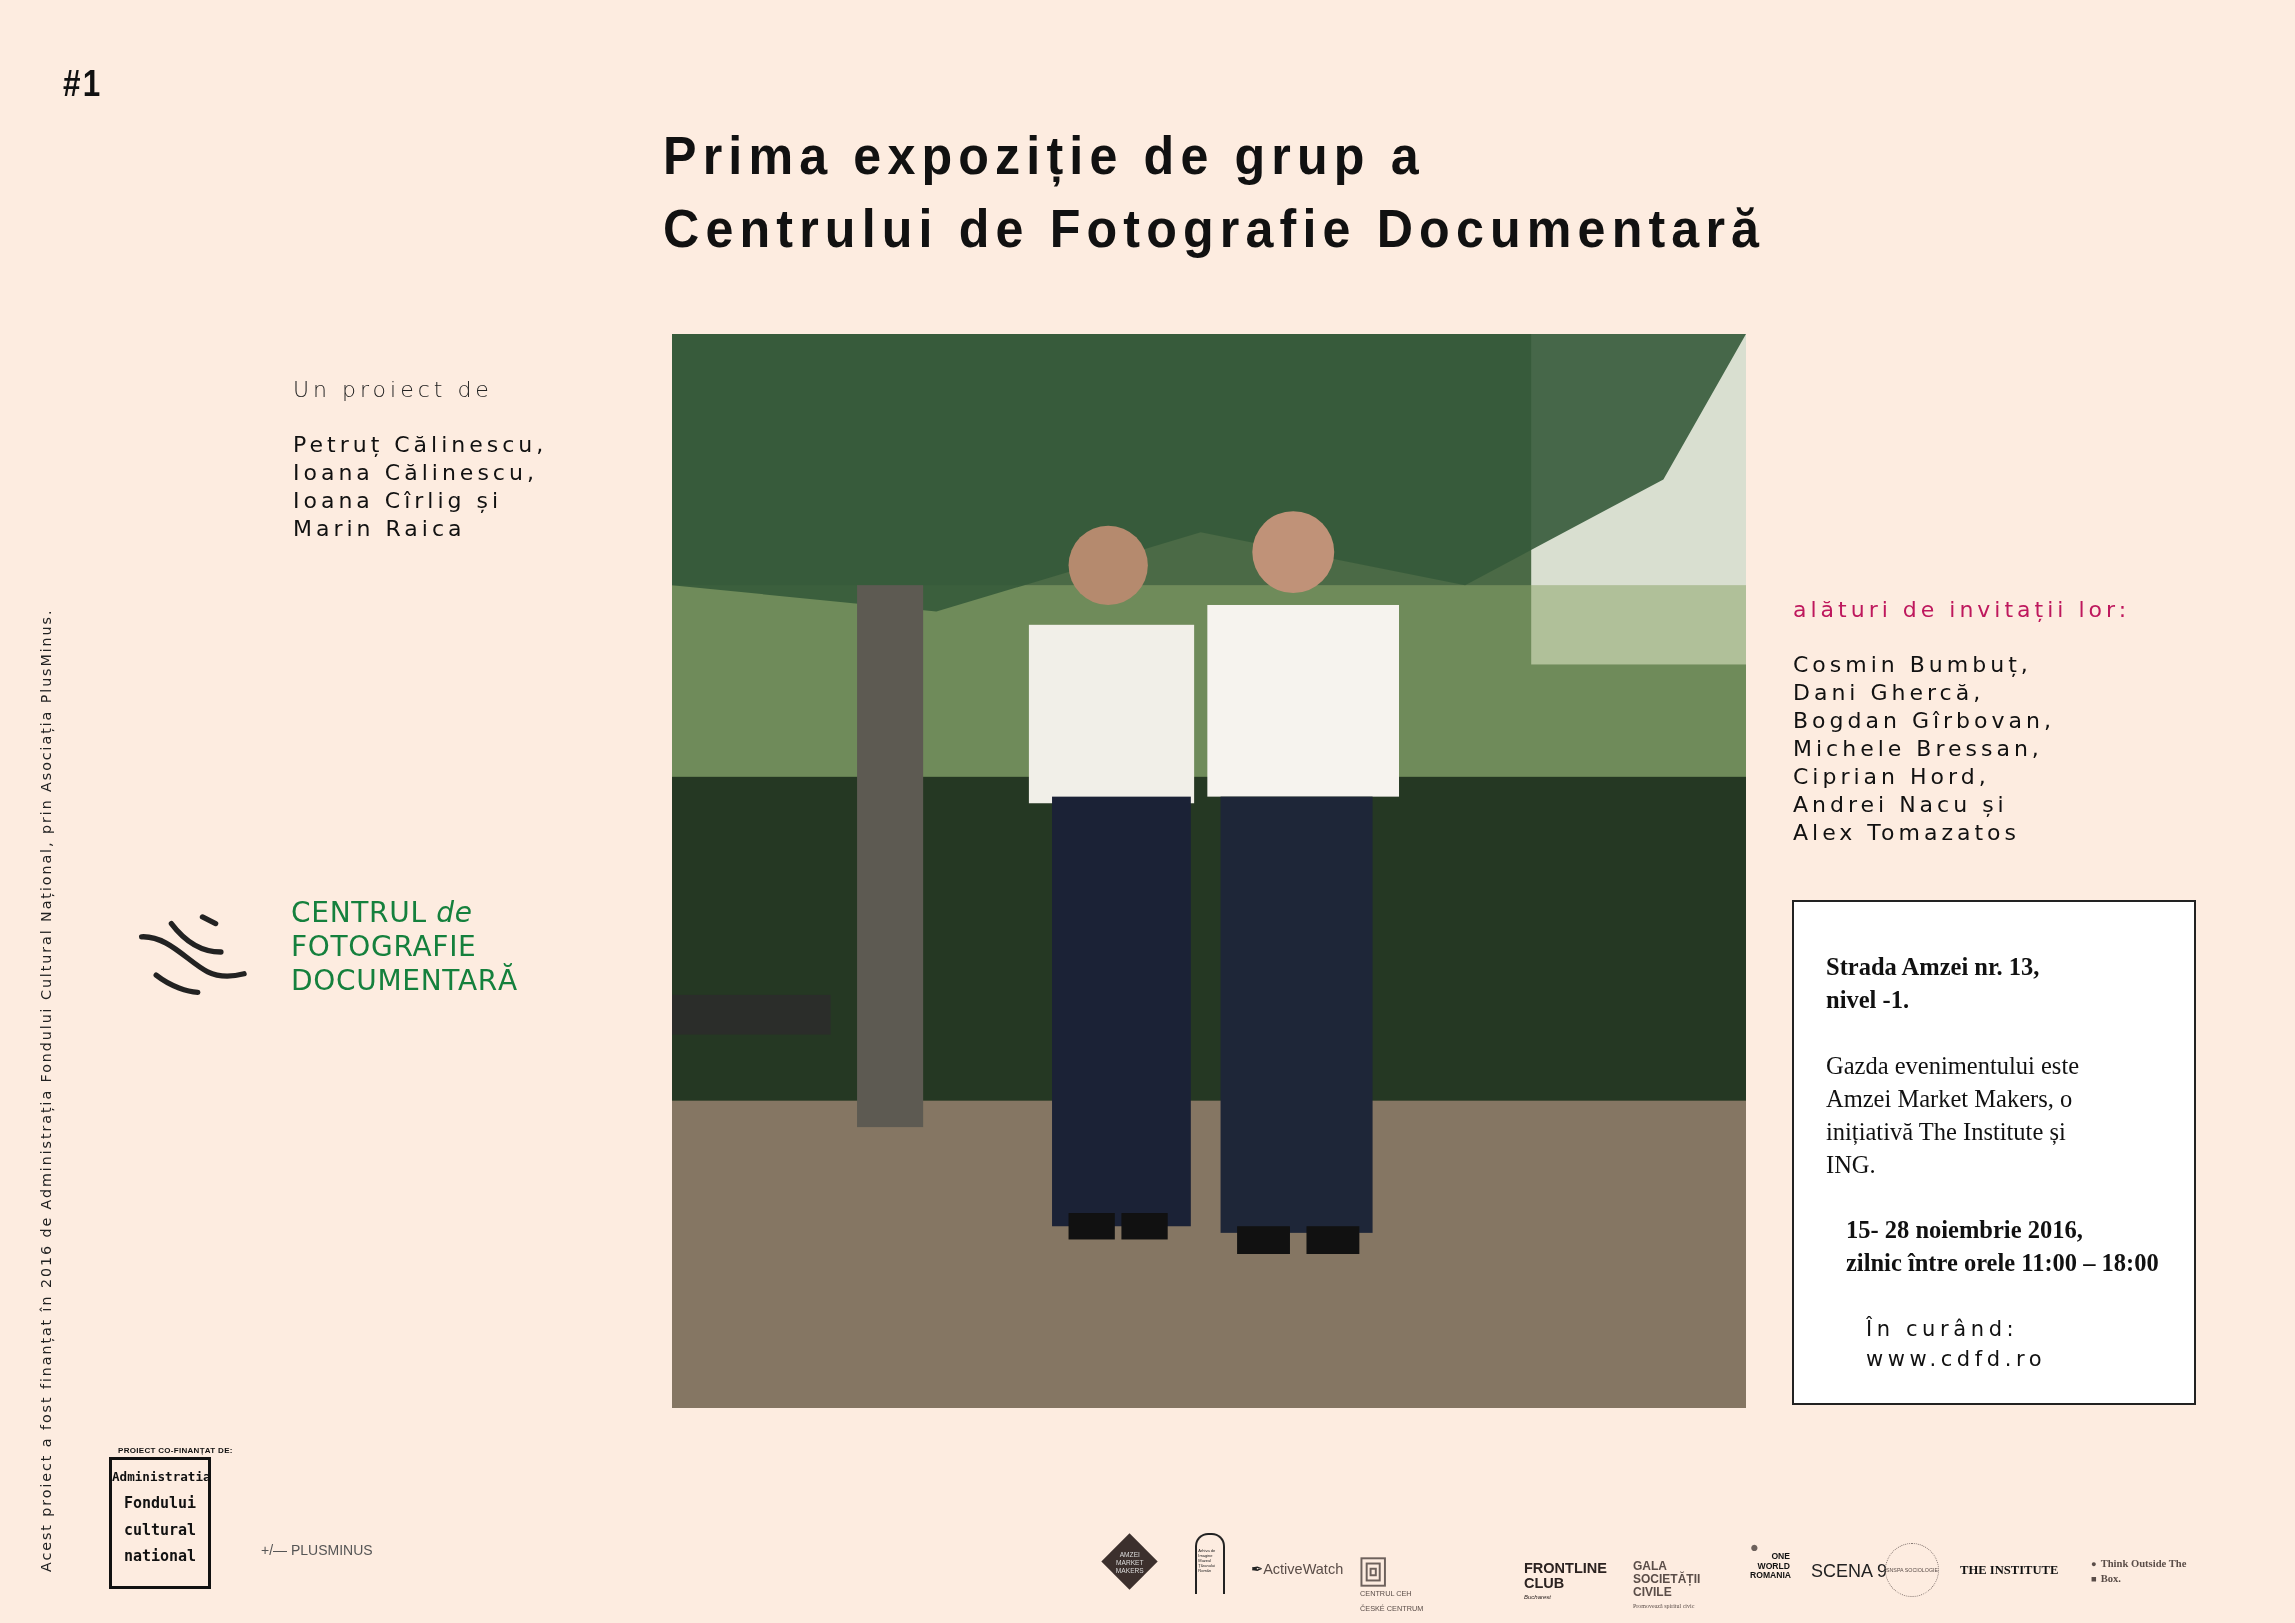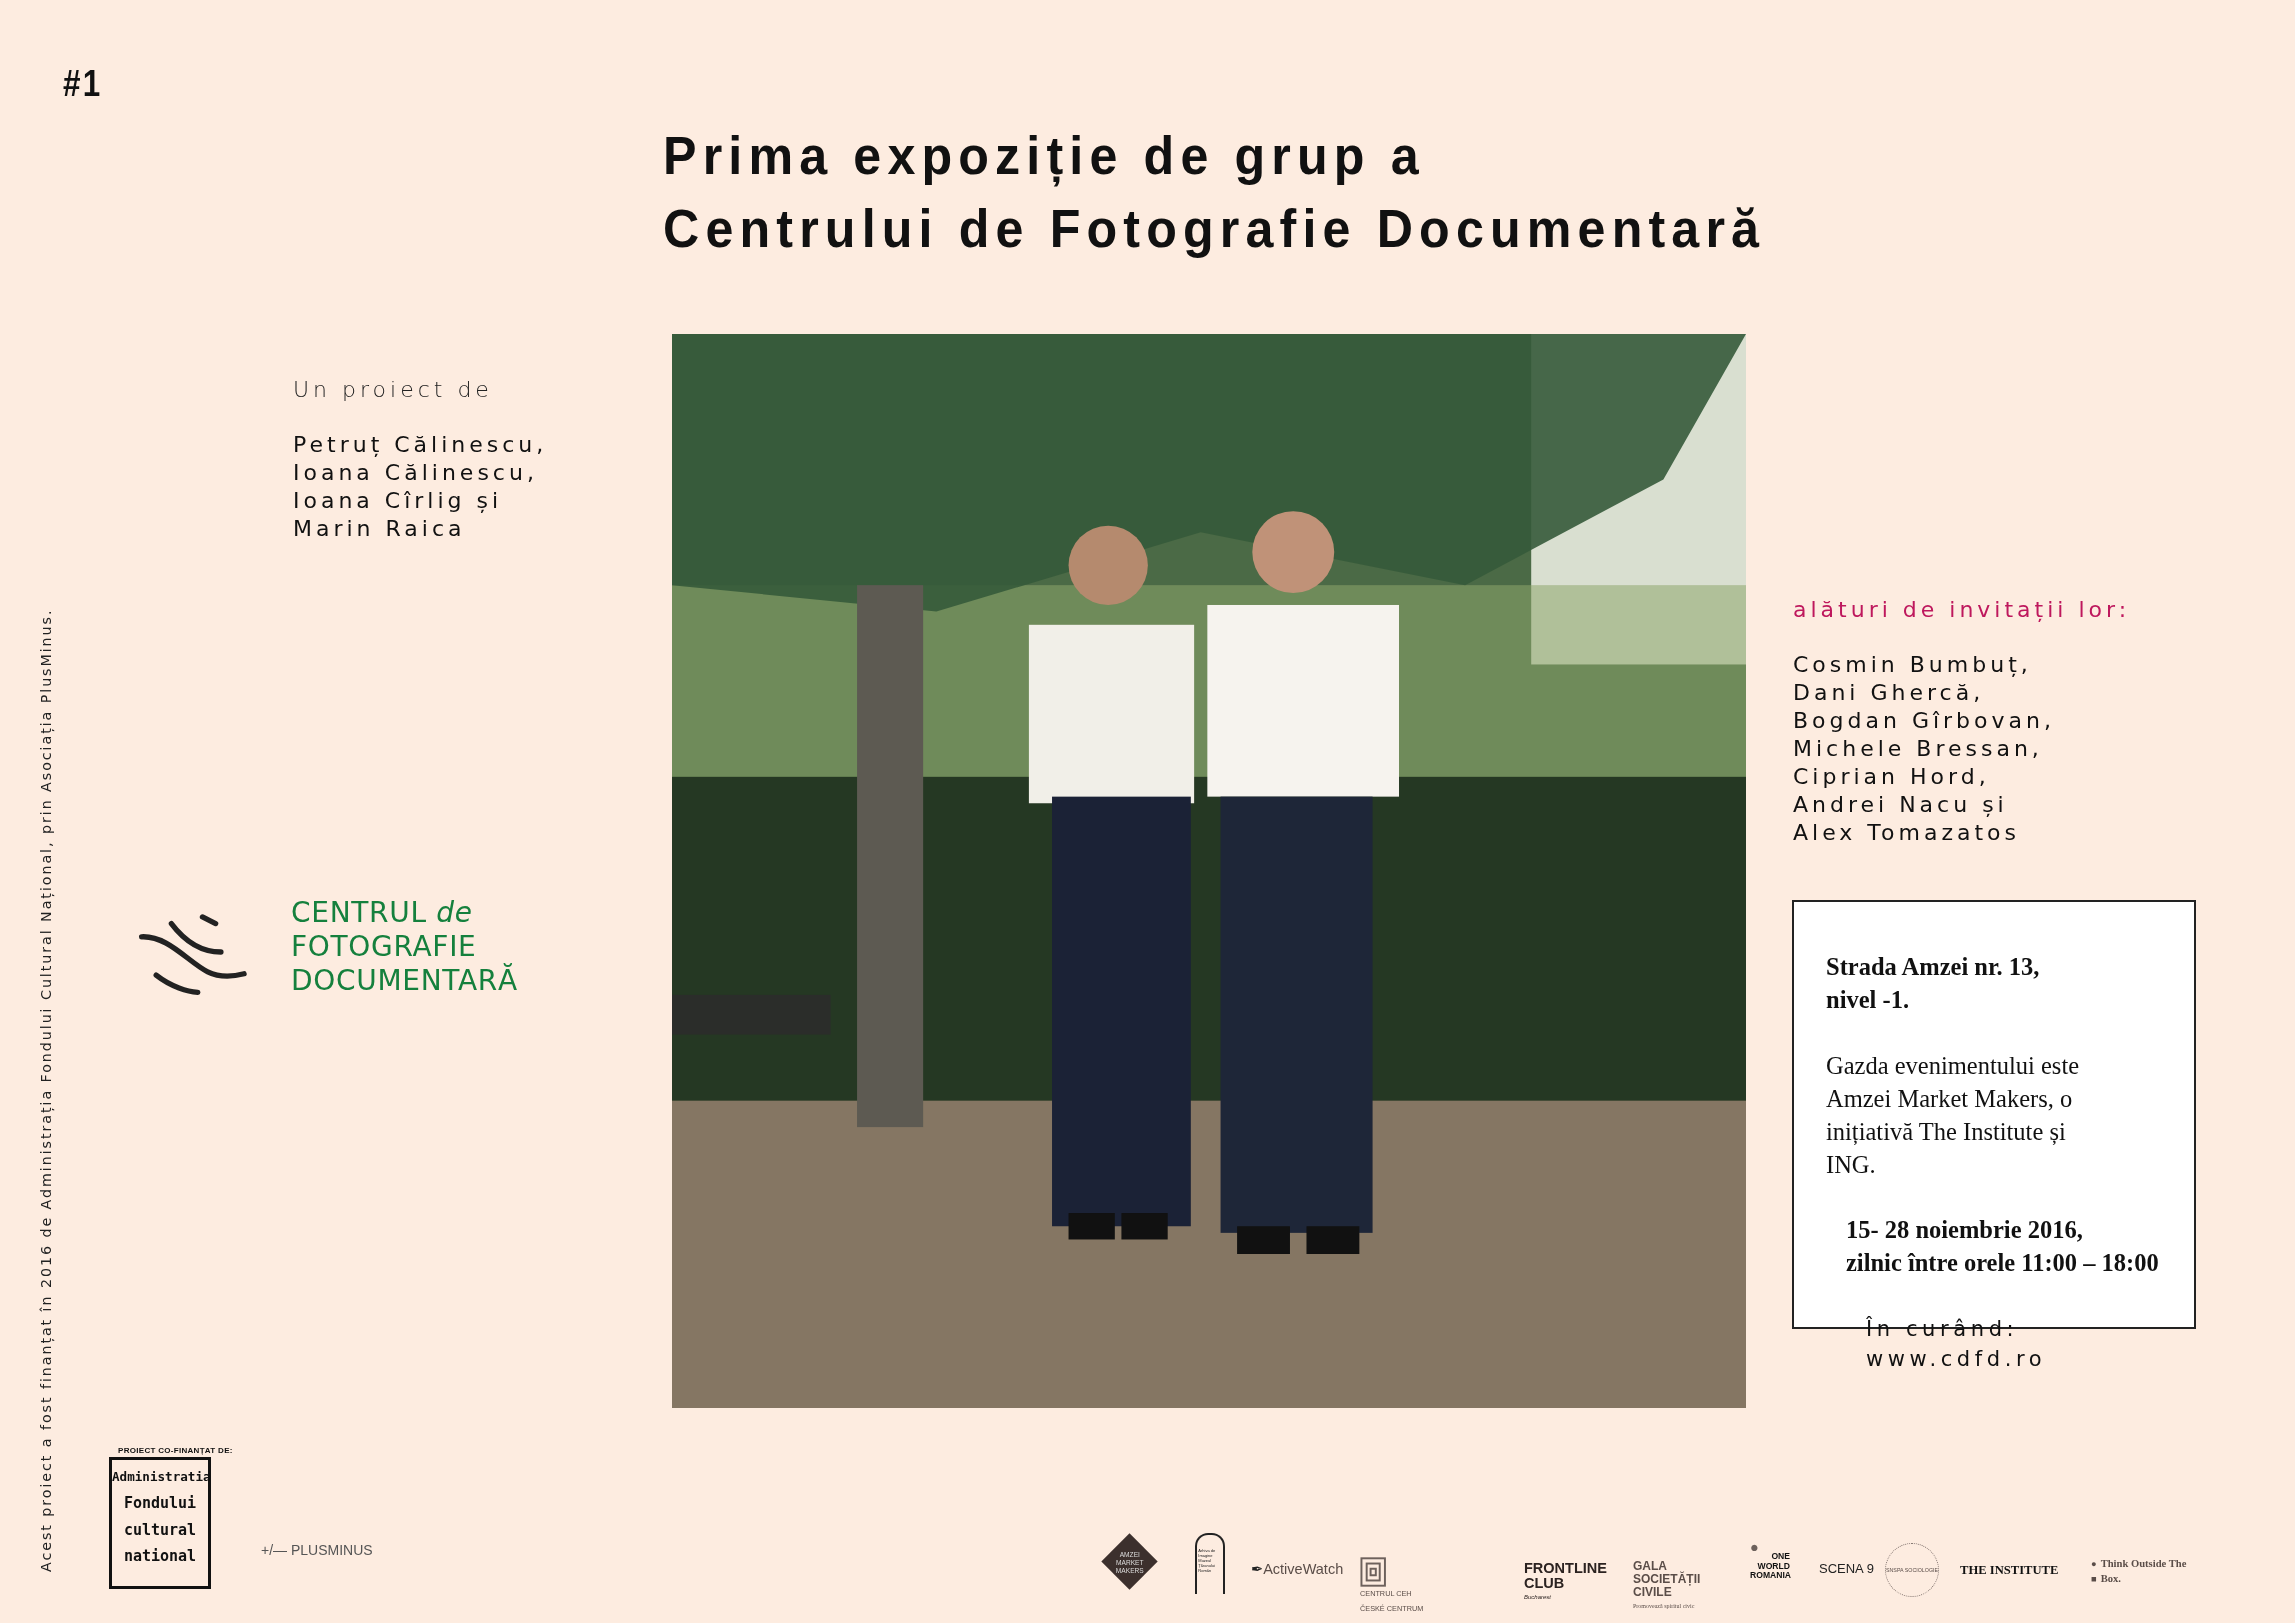--- a/index.html
+++ b/index.html
@@ -28,21 +28,21 @@
     left:1793px; top:597px; font-size:22px; letter-spacing:4px; color:#be185d;
   }
   .guests {
     left:1793px; top:651px; font-size:22px; line-height:28px; letter-spacing:4px; color:#111;
   }
   .photo {
     left:672px; top:334px; width:1074px; height:1074px; overflow:hidden;
     background:linear-gradient(180deg,#2e4a35 0%,#3f5f3d 25%,#5a7a4a 45%,#2a3e2a 60%,#23331f 72%,#6b5e4c 78%,#8a7b68 100%);
   }
   .info-box {
-    left:1792px; top:900px; width:404px; height:429px; background:#fff;
+    left:1792px; top:900px; width:404px; height:505px; background:#fff;
     border:2px solid #222; box-sizing:border-box;
     font-family:"Liberation Serif", serif;
   }
   .info-box .addr { position:absolute; left:32px; top:48px; font-size:24.5px; line-height:33px; font-weight:bold; }
   .info-box .host { position:absolute; left:32px; top:147px; font-size:24.5px; line-height:33px; }
   .info-box .dates { position:absolute; left:52px; top:311px; font-size:24.5px; line-height:33px; font-weight:bold; white-space:nowrap; }
   .info-box .soon { position:absolute; left:36px; top:412px; font-family:"DejaVu Sans", sans-serif; font-size:21px; line-height:30px; letter-spacing:4.6px;margin-left:36px; }
   .vertical {
     left:38px; top:1572px; transform:rotate(-90deg); transform-origin:left top;
     font-family:"DejaVu Sans", sans-serif; font-size:14.5px; letter-spacing:2px; white-space:nowrap; color:#222;
@@ -188,20 +188,20 @@
   <div style="font-size:6px;font-style:italic;font-weight:normal;">Bucharest</div>
 </div>
 <div class="sponsor" style="left:1633px;top:1560px;font-size:12px;font-weight:bold;width:99px;line-height:13.2px;">
   <div>GALA SOCIETĂȚII CIVILE</div>
   <div style="font-size:6px;font-weight:normal;font-family:'Liberation Serif',serif">Promovează spiritul civic</div>
 </div>
 <div class="sponsor" style="left:1750px;top:1543px;font-size:8.6px;font-weight:bold;width:40px;line-height:9.3px;text-align:right;color:#111;">
   <div style="text-align:left;color:#6d615c;font-size:14.5px">●</div>
   <div>ONE WORLD ROMANIA</div>
 </div>
-<div class="sponsor" style="left:1811px;top:1561px;font-size:13px;color:#222;margin-left:8px;">SCENA 9</div>
+<div class="sponsor" style="left:1811px;top:1561px;font-size:18px;color:#222;">SCENA 9</div>
 <div class="sponsor" style="left:1885px;top:1543px;width:52px;height:52px;border:1.3px dotted #7a6d68;border-radius:50%;font-size:5.3px;text-align:center;line-height:52px;overflow:hidden;">SNSPA SOCIOLOGIE</div>
 <div class="sponsor" style="left:1960px;top:1563px;font-size:12.6px;font-weight:bold;color:#111;font-family:'Liberation Serif',serif;">THE INSTITUTE</div>
 <div class="sponsor" style="left:2091px;top:1557px;font-size:10.6px;font-weight:bold;width:106px;line-height:14.5px;font-family:'Liberation Serif',serif;">
   <span style="float:left;margin-right:4px;font-size:9.3px;line-height:14.5px">●<br>■</span>
   <div>Think Outside The Box.</div>
 </div>
 
 
 </body></html>

